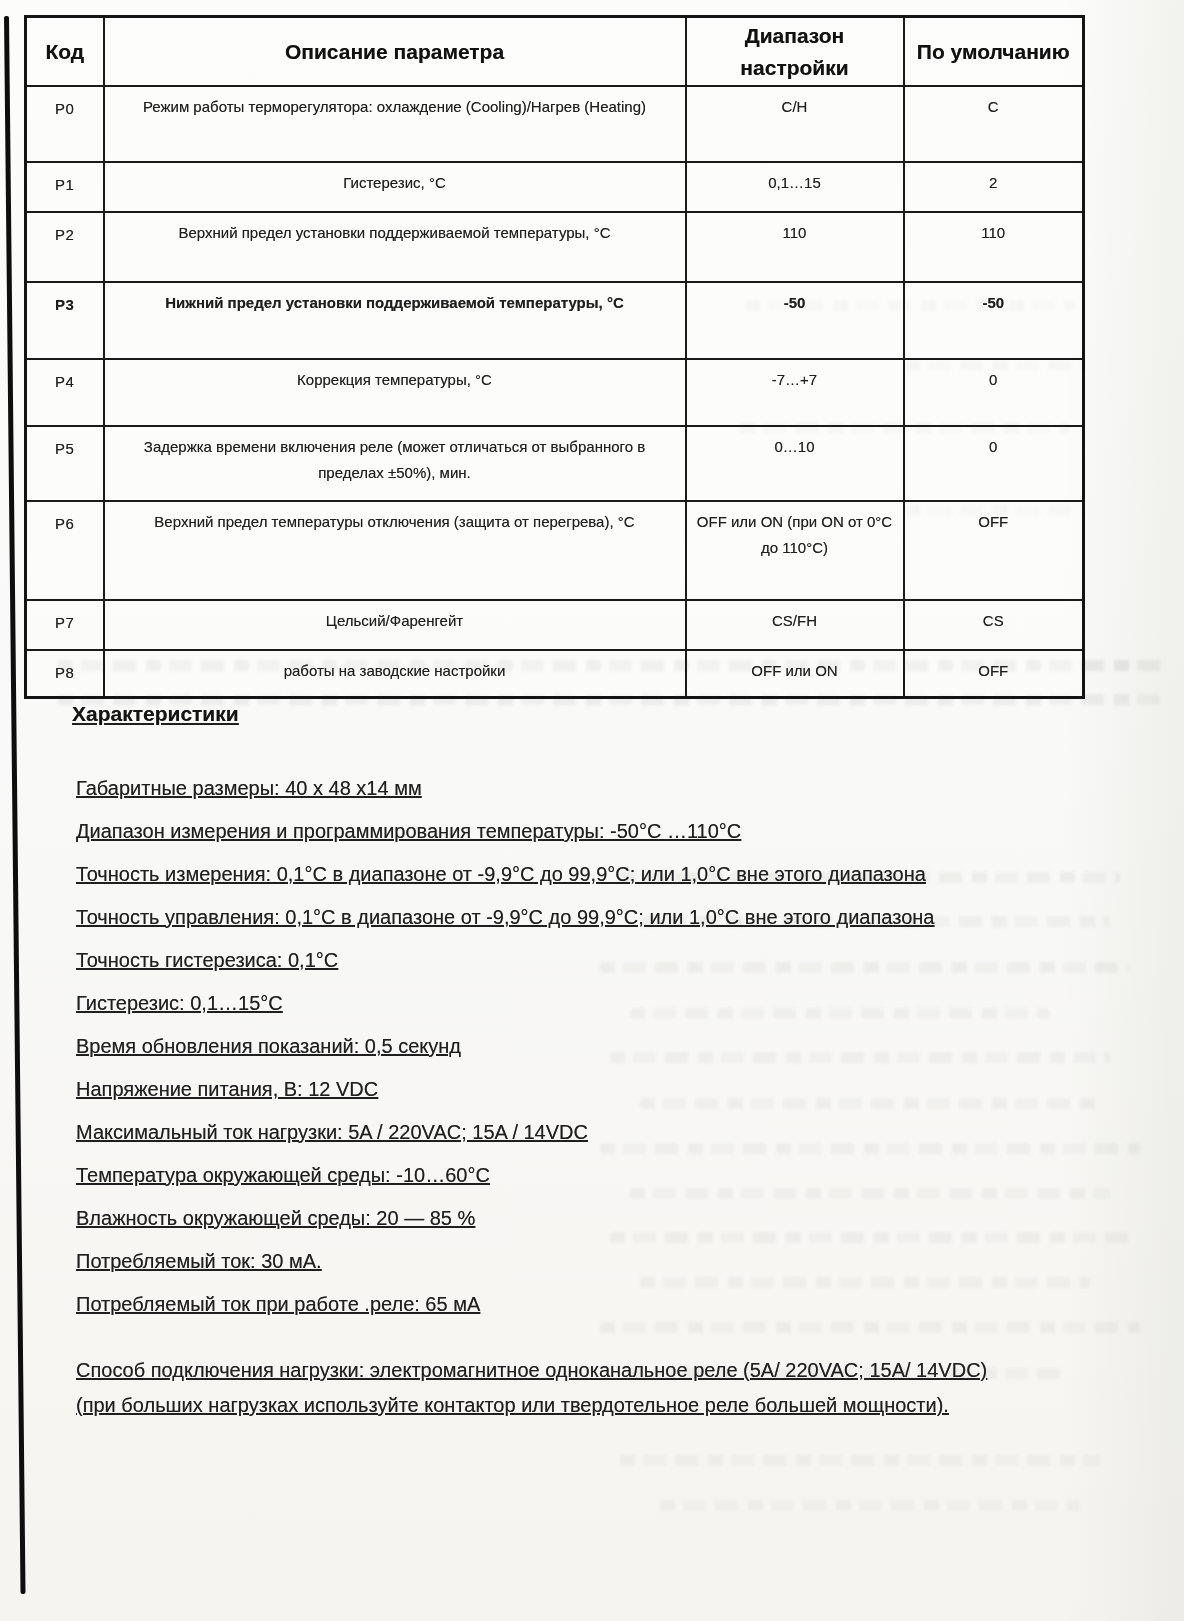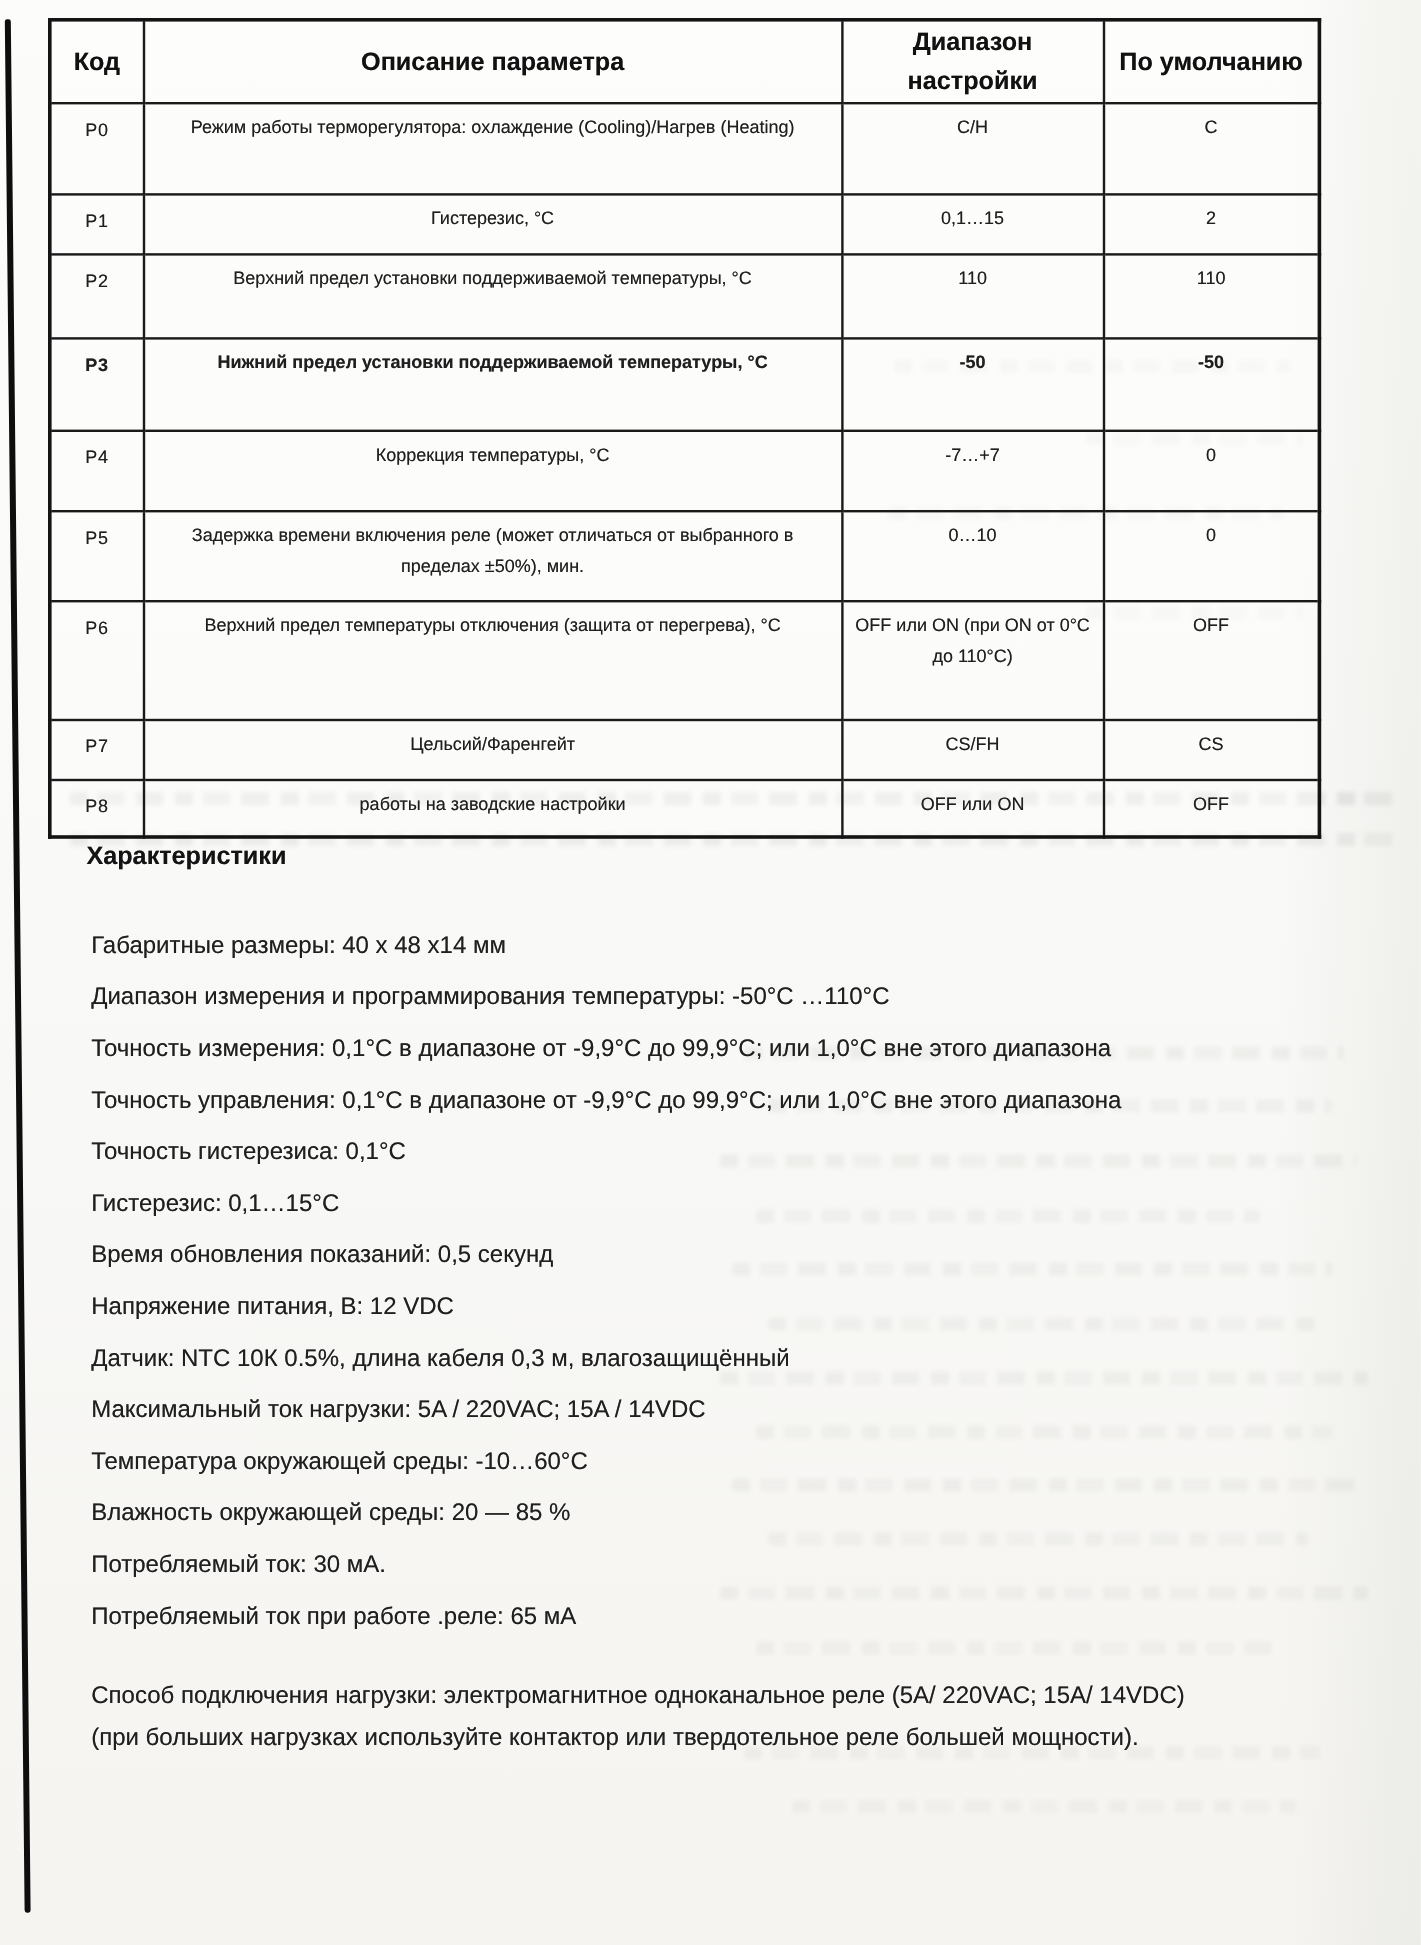--- a/index.html
+++ b/index.html
@@ -30,21 +30,21 @@
     width: 5px;
     height: 1578px;
     background: #0e0e0e;
     transform: rotate(-0.6deg);
     transform-origin: top left;
     border-radius: 2px;
   }
   
   table.param-table {
     position: absolute;
-    left: 40px;
+    left: 24px;
     top: 15px;
     width: 1058px;
     border-collapse: collapse;
     table-layout: fixed;
     border: 3px solid #141414;
     background: rgba(255,255,255,0.35);
   }
   .param-table th, .param-table td {
     border: 2px solid #1a1a1a;
     text-align: center;
@@ -74,20 +74,21 @@
   .param-table tbody tr:nth-child(6) { height: 75px; }
   .param-table tbody tr:nth-child(7) { height: 99px; }
   .param-table tbody tr:nth-child(8) { height: 50px; }
   .param-table tbody tr:nth-child(9) { height: 44px; }
   
   .chars {
     position: absolute;
     left: 72px;
     top: 702px;
     width: 1030px;
+    text-decoration: underline;
   }
   .chars h2 {
     margin: 0 0 52px 0;
     font-size: 21px;
     line-height: 24px;
     font-weight: bold;
     color: #141414;
   }
   .chars ul {
     list-style: none;
@@ -229,21 +230,20 @@
     <h2>Характеристики</h2>
     <ul>
         <li>Габаритные размеры: 40 x 48 х14 мм</li>
         <li>Диапазон измерения и программирования температуры: -50°C …110°C</li>
         <li>Точность измерения: 0,1°C в диапазоне от -9,9°C до 99,9°C; или 1,0°C вне этого диапазона</li>
         <li>Точность управления: 0,1°C в диапазоне от -9,9°C до 99,9°C; или 1,0°C вне этого диапазона</li>
         <li>Точность гистерезиса: 0,1°C</li>
         <li>Гистерезис: 0,1…15°C</li>
         <li>Время обновления показаний: 0,5 секунд</li>
         <li>Напряжение питания, В: 12 VDC</li>
-        <li>Датчик: NTC 10К 0.5%, длина кабеля 0,3 м, влагозащищённый</li>
         <li>Максимальный ток нагрузки: 5A / 220VAC; 15A / 14VDC</li>
         <li>Температура окружающей среды: -10…60°C</li>
         <li>Влажность окружающей среды: 20 — 85 %</li>
         <li>Потребляемый ток: 30 мА.</li>
         <li>Потребляемый ток при работе .реле: 65 мА</li>
       </ul>
     <p class="note">Способ подключения нагрузки: электромагнитное одноканальное реле (5А/ 220VAC; 15А/ 14VDC)
 (при больших нагрузках используйте контактор или твердотельное реле большей мощности).</p>
   </section>
 

